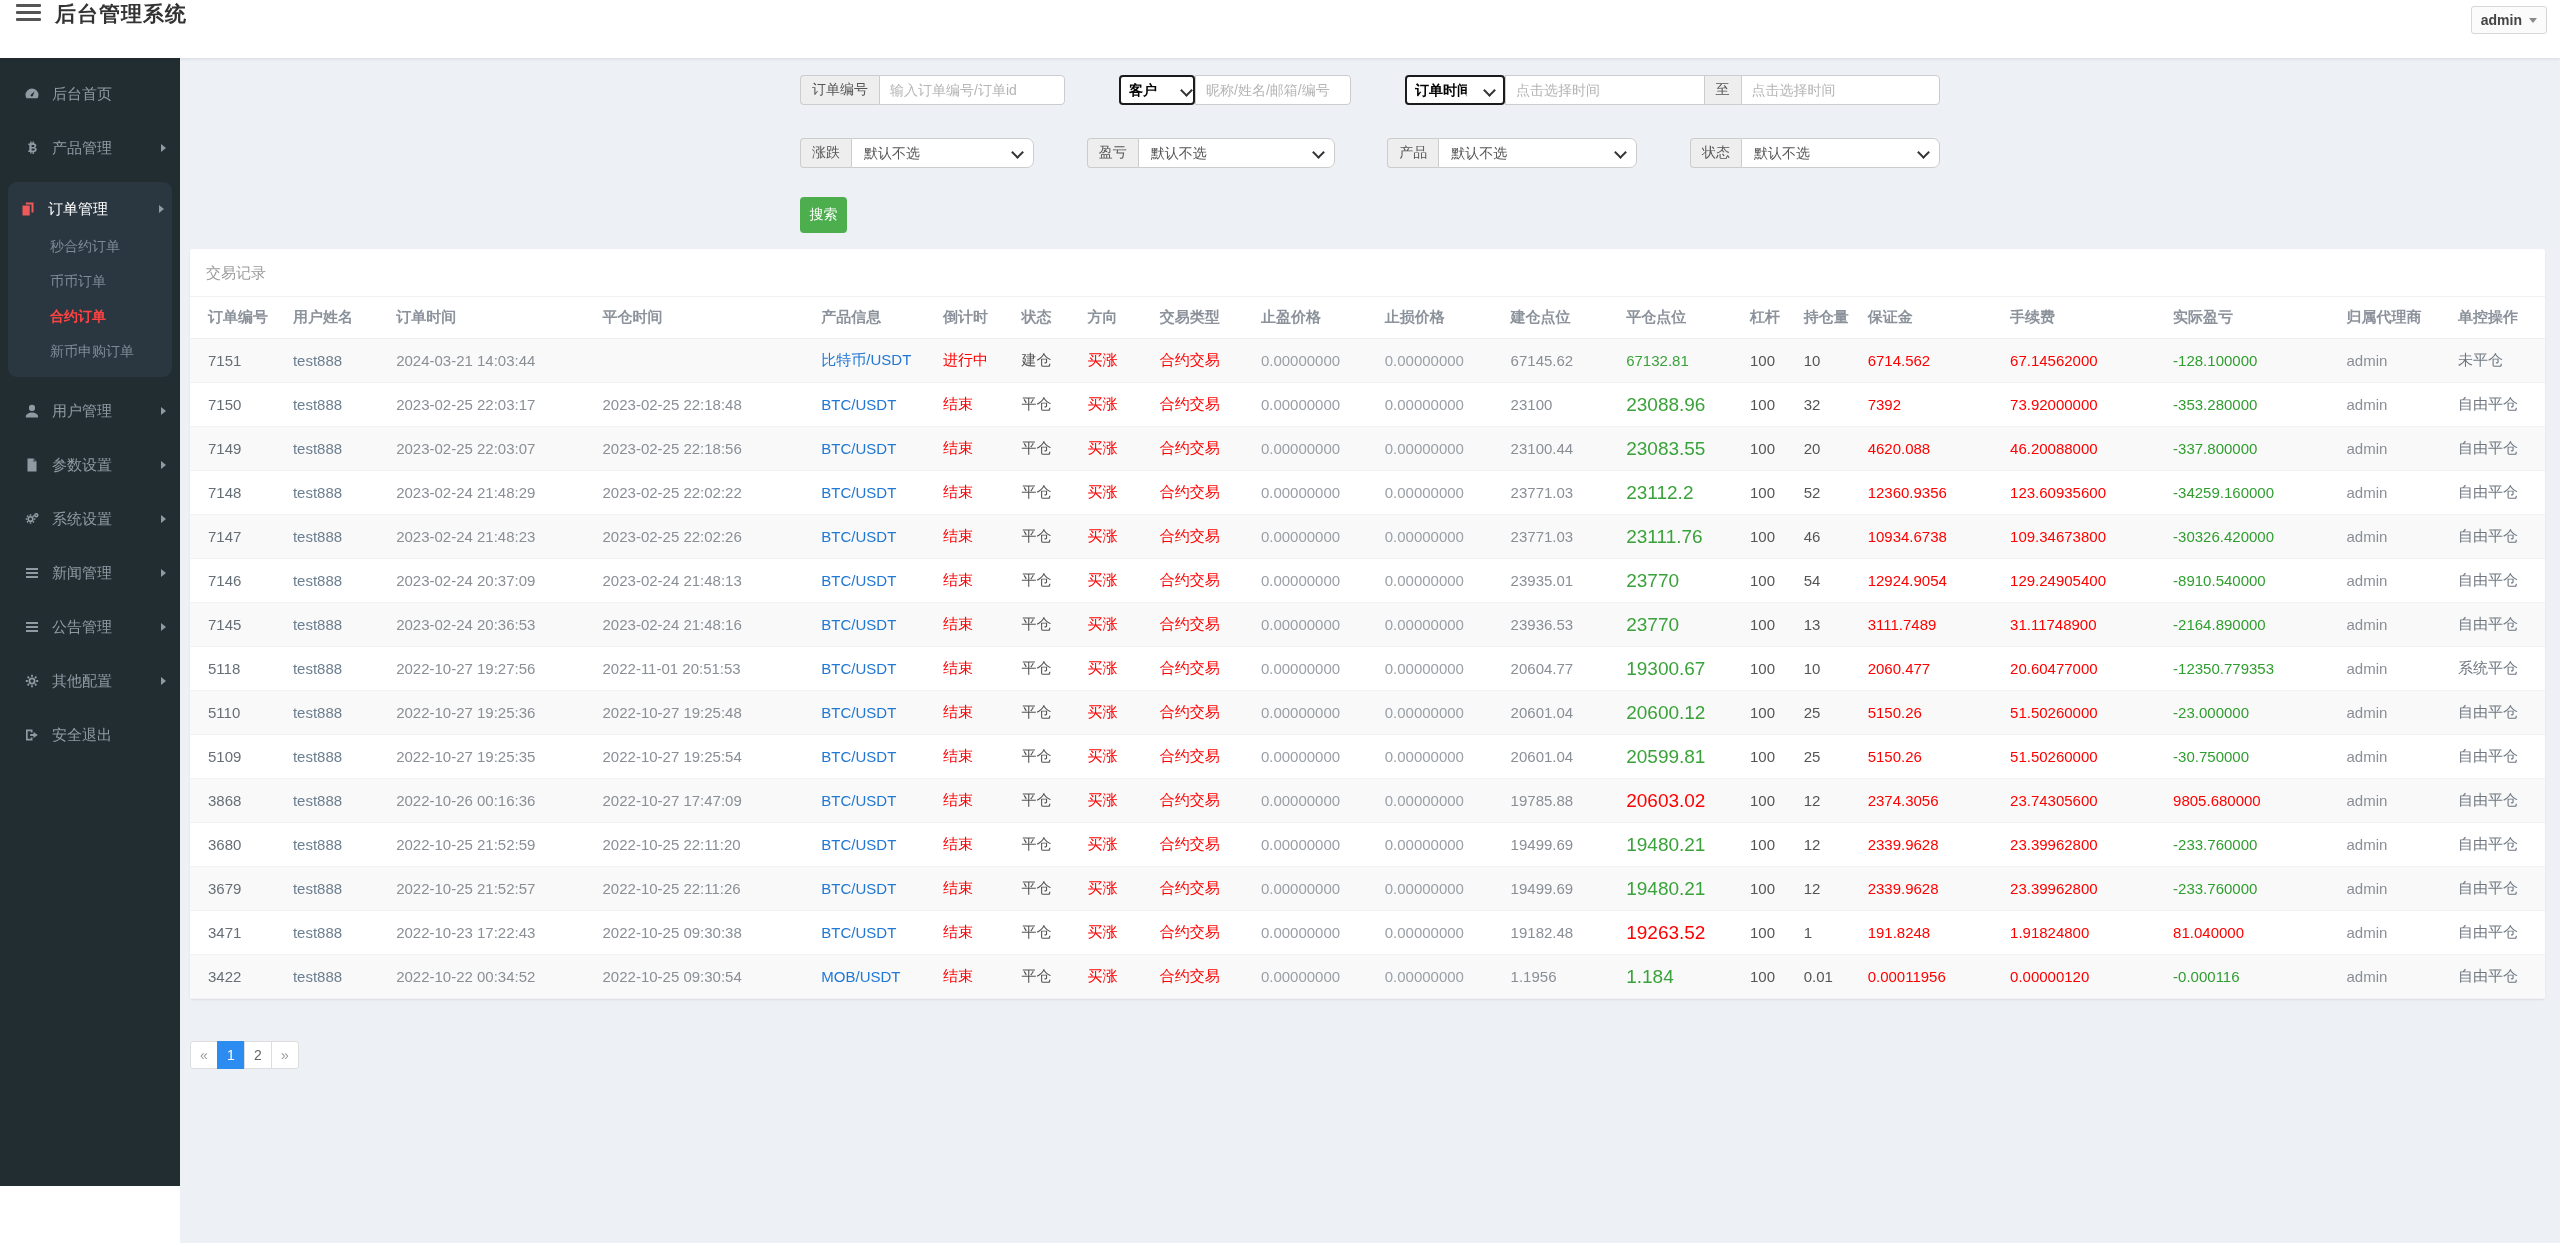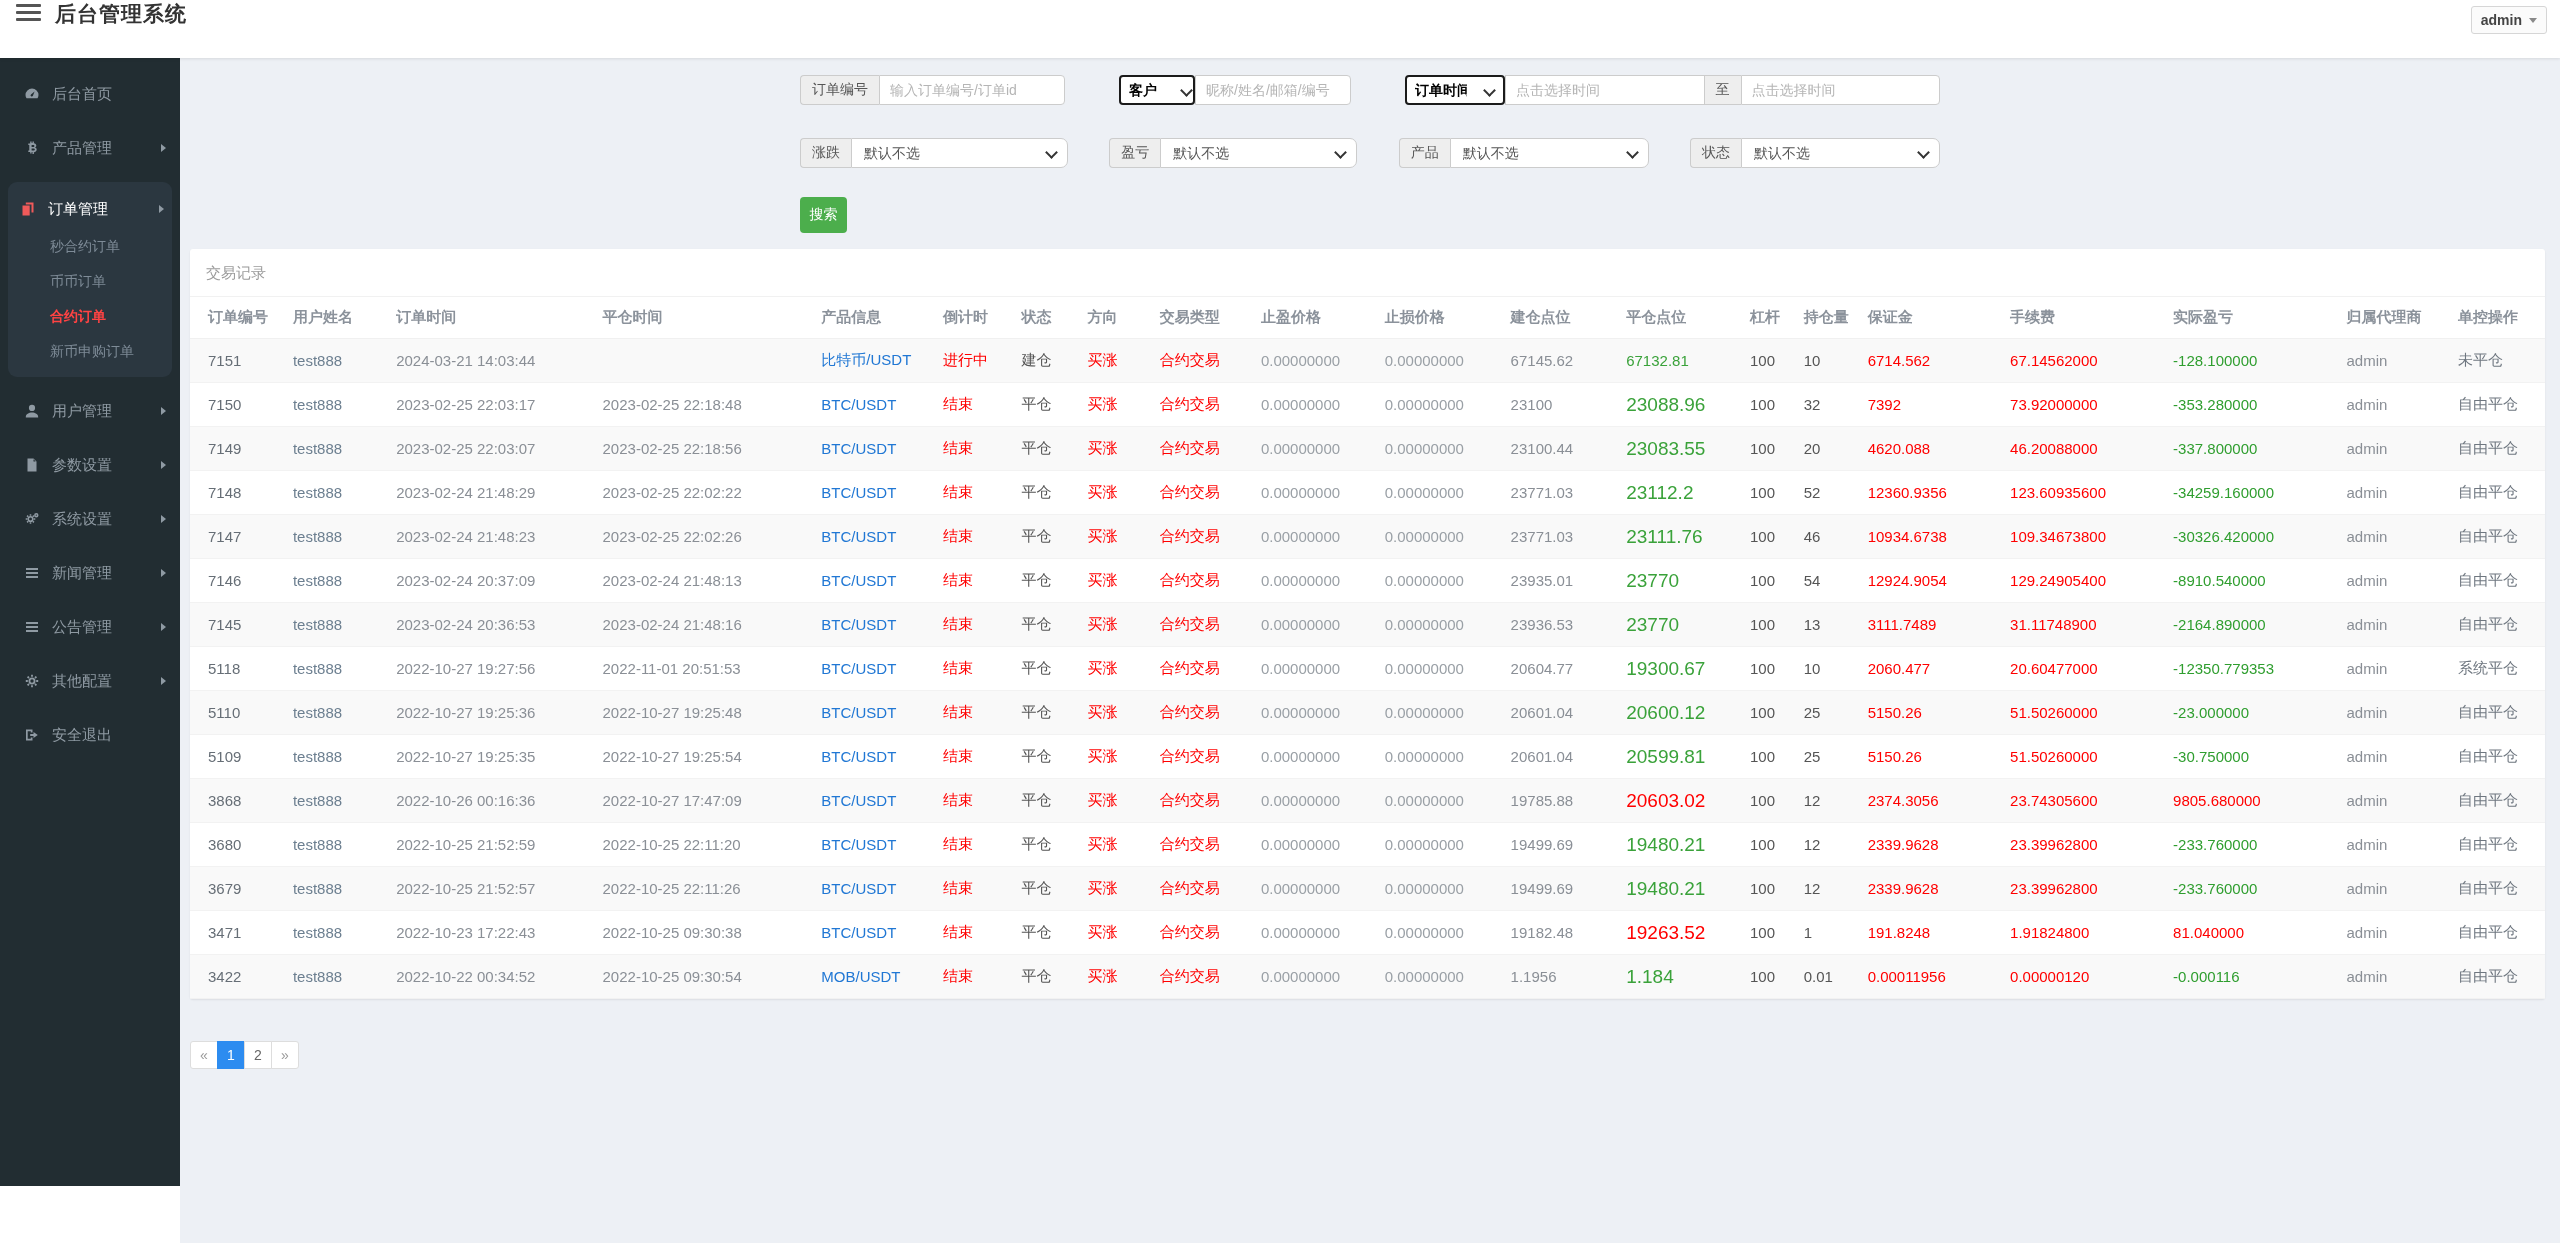--- a/index.html
+++ b/index.html
@@ -234,21 +234,21 @@
       <div class="fgroup" style="width:535px">
         <select class="nselect" style="width:100px" id="sel-time"><option>订单时间</option></select>
         <span class="chev" style="left:80px;top:11px"></span>
         <input class="ipt joined" style="flex: 1 1 0%;" placeholder="点击选择时间">
         <span class="addon mid">至</span>
         <input class="ipt" style="flex: 1 1 0%;" placeholder="点击选择时间">
       </div>
     </div>
 
     <div class="frow frow2">
-      <div class="fgroup" style="width:268px">
+      <div class="fgroup" style="width:234px">
         <span class="addon">涨跌</span>
         <select class="sselect" style="flex:1" id="sel-rise"><option>默认不选</option></select>
         <span class="chev" style="right:12px;top:10px"></span>
       </div>
       <div class="fgroup" style="width:248px">
         <span class="addon">盈亏</span>
         <select class="sselect" style="flex:1" id="sel-pl"><option>默认不选</option></select>
         <span class="chev" style="right:12px;top:10px"></span>
       </div>
       <div class="fgroup" style="width:250px">

